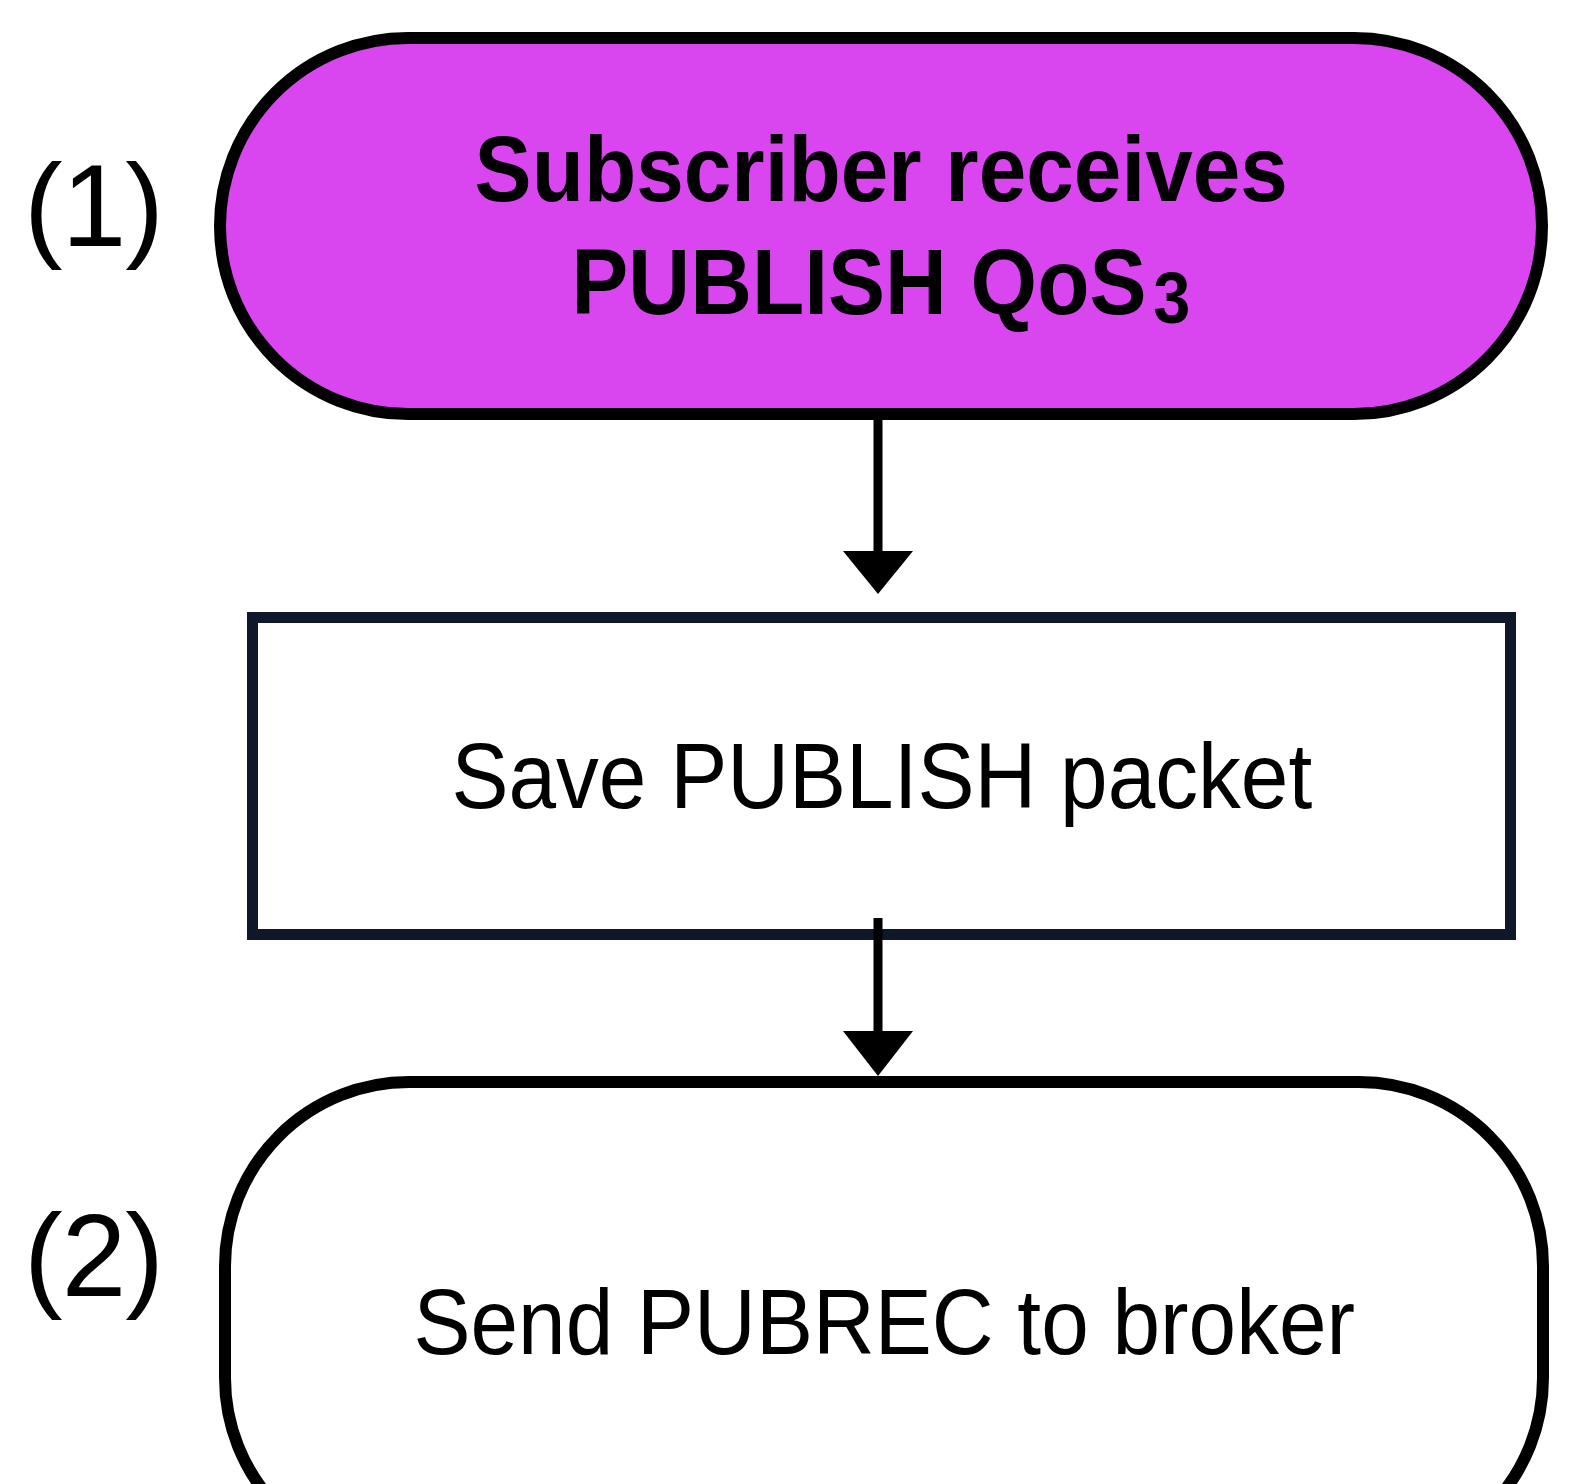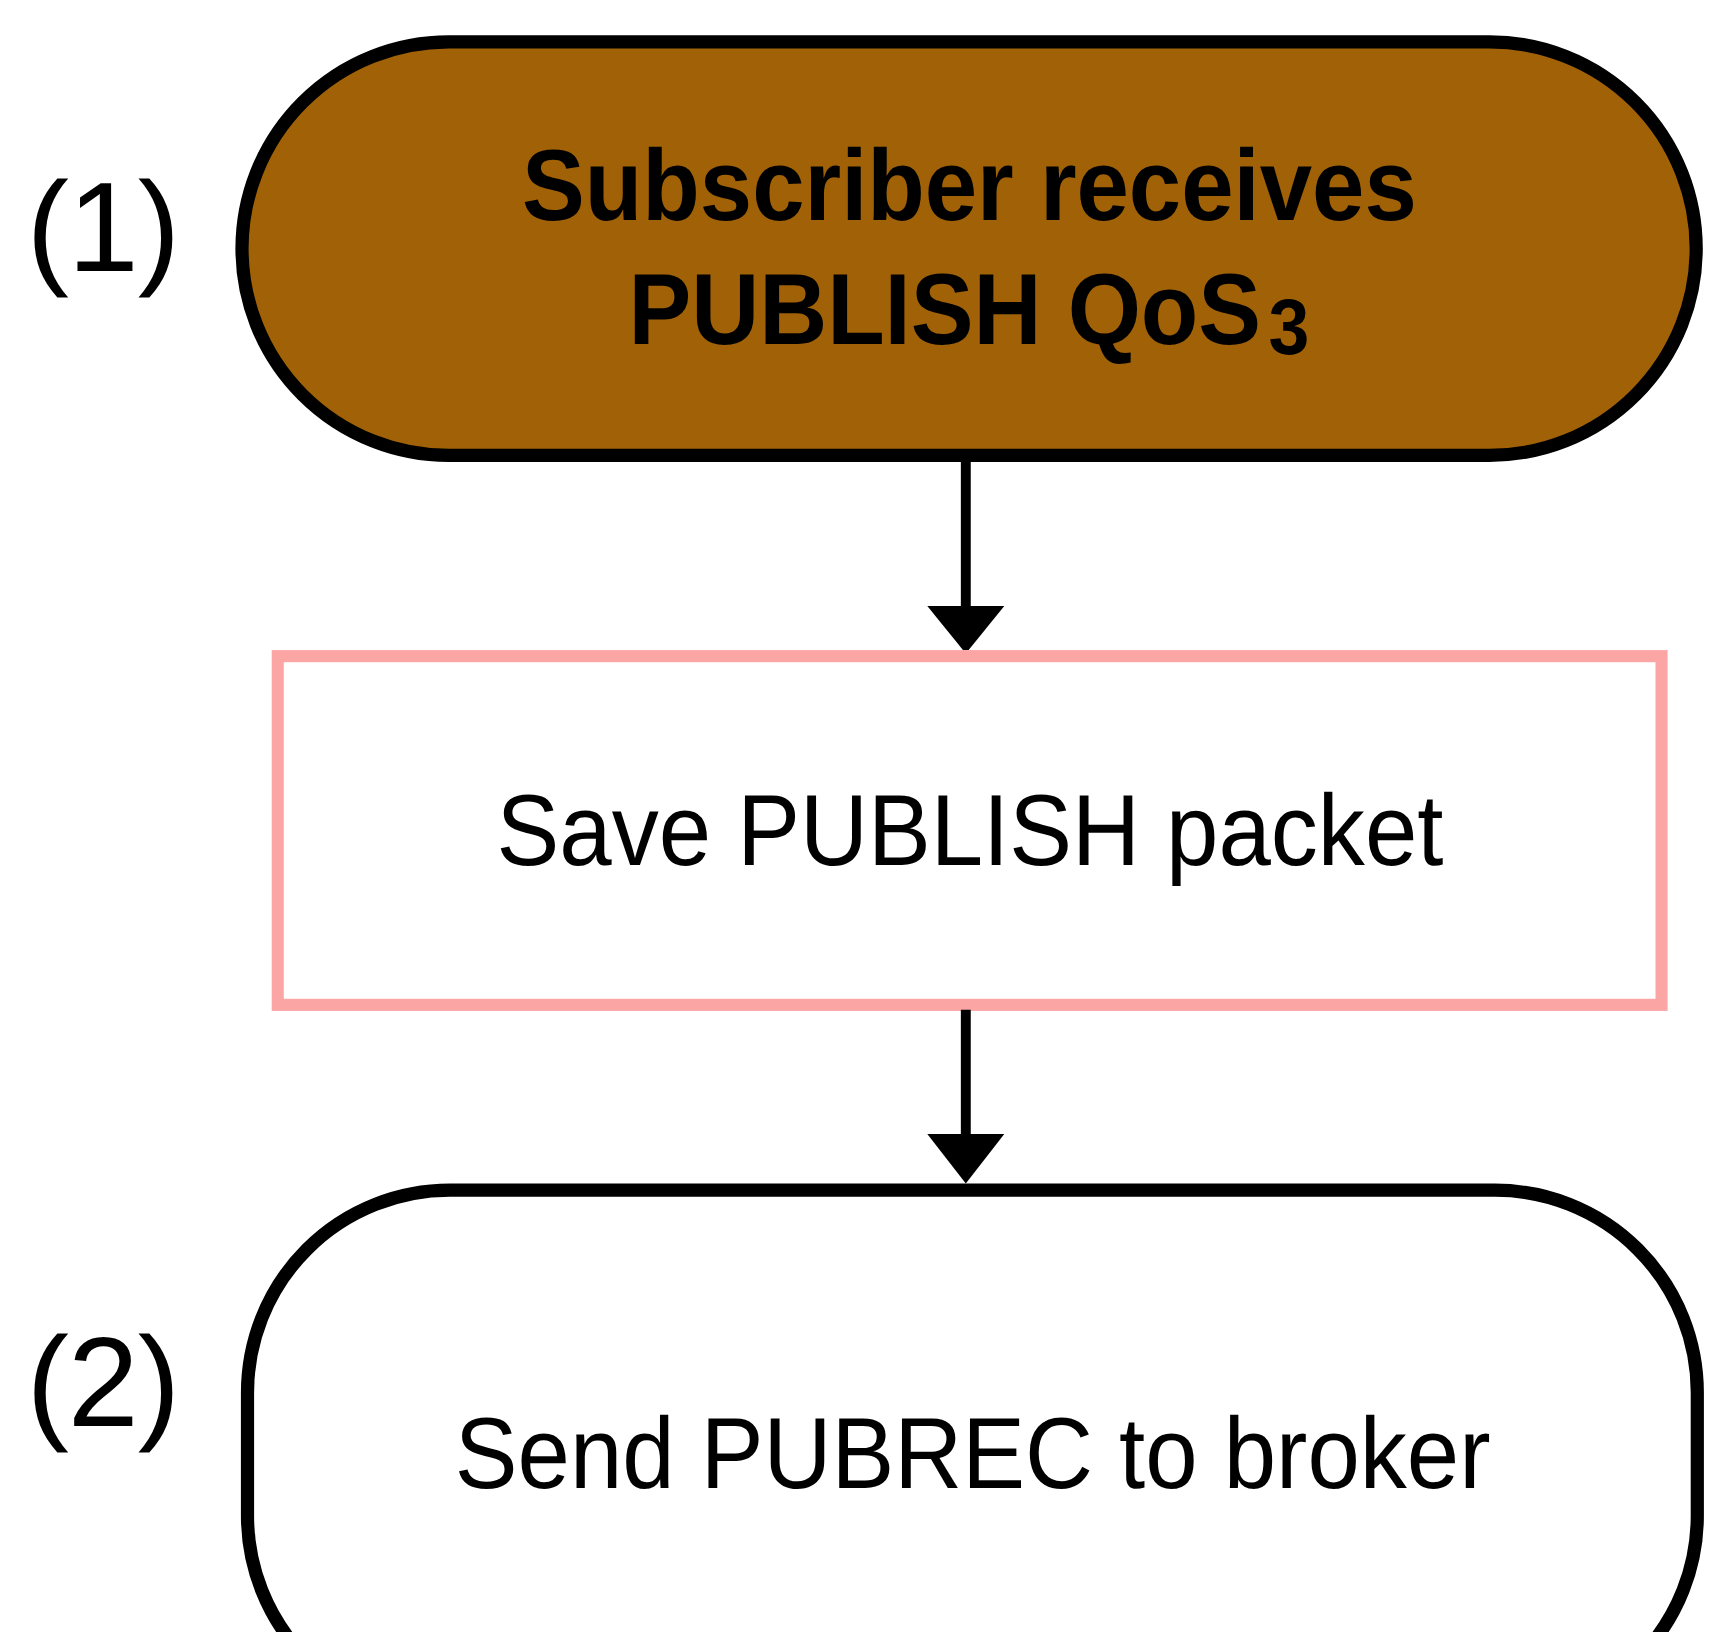--- a/index.html
+++ b/index.html
@@ -44,31 +44,32 @@
     justify-content: center;
     color: #000000;
     text-align: center;
   }
 
   .node-stadium {
     border: 12px solid #000000;
   }
 
   .node-rect {
-    border: 11px solid #fca5a5;
+    border: 11px solid #0f172a;
     border-radius: 0;
+    margin-top: 21px;
   }
 
   
   #node-receive {
     left: 214px;
     top: 32px;
     width: 1334px;
     height: 388px;
-    background: #a16207;
+    background: #d946ef;
     border-radius: 194px / 194px;
   }
 
   
   #node-save {
     left: 247px;
     top: 591px;
     width: 1269px;
     height: 328px;
     background: #ffffff;

